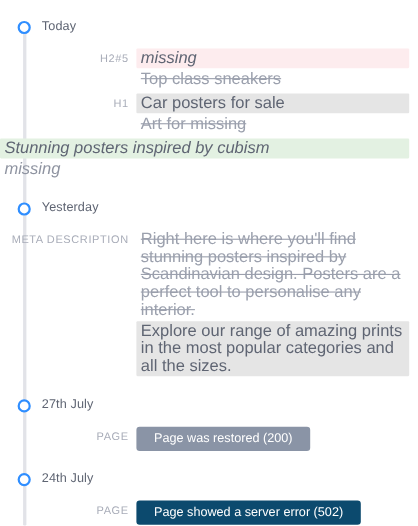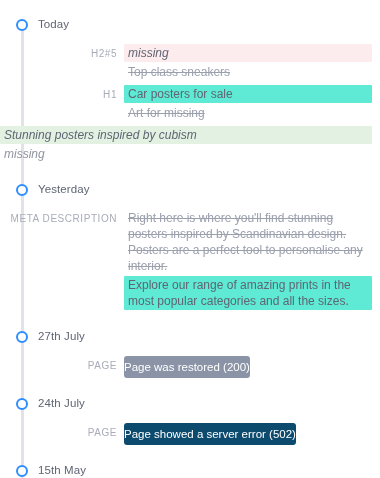--- a/index.html
+++ b/index.html
@@ -96,54 +96,54 @@
   }
 
   .row-values {
     flex: 1;
     min-width: 0;
     padding-right: 8px;
   }
 
   .val {
     display: inline-block;
-    font-size: 12px;
+    font-size: 15px;
     line-height: 16px;
     padding: 1px 4px;
     margin-bottom: 1px;
     color: #5f6573;
     border-radius: 1px;
     max-width: 100%;
     box-sizing: border-box;
   }
 
   
   .val.hl-pink   { background: #fdecee; }
-  .val.hl-cream  { background: #5eead4; }
+  .val.hl-cream  { background: #e5e5e5; }
   .val.hl-green  { background: #e3f1e2; font-style: italic; }
 
   .val.italic { font-style: italic; }
 
   
   .val.old {
     color: #9ba0ad;
     text-decoration: line-through;
     background: transparent;
   }
 
   .val.block {
     display: block;
   }
 
   
   .badge {
     display: inline-block;
     font-size: 11.5px;
     line-height: 16px;
-    padding: 3px 0;
+    padding: 3px 16px;
     border-radius: 3px;
     color: #ffffff;
   }
   .badge.gray { background: #8a94a6; }
   .badge.red  { background: #0c4a6e; }
 </style>
 </head>
 <body>
 
 <div id="timeline">

